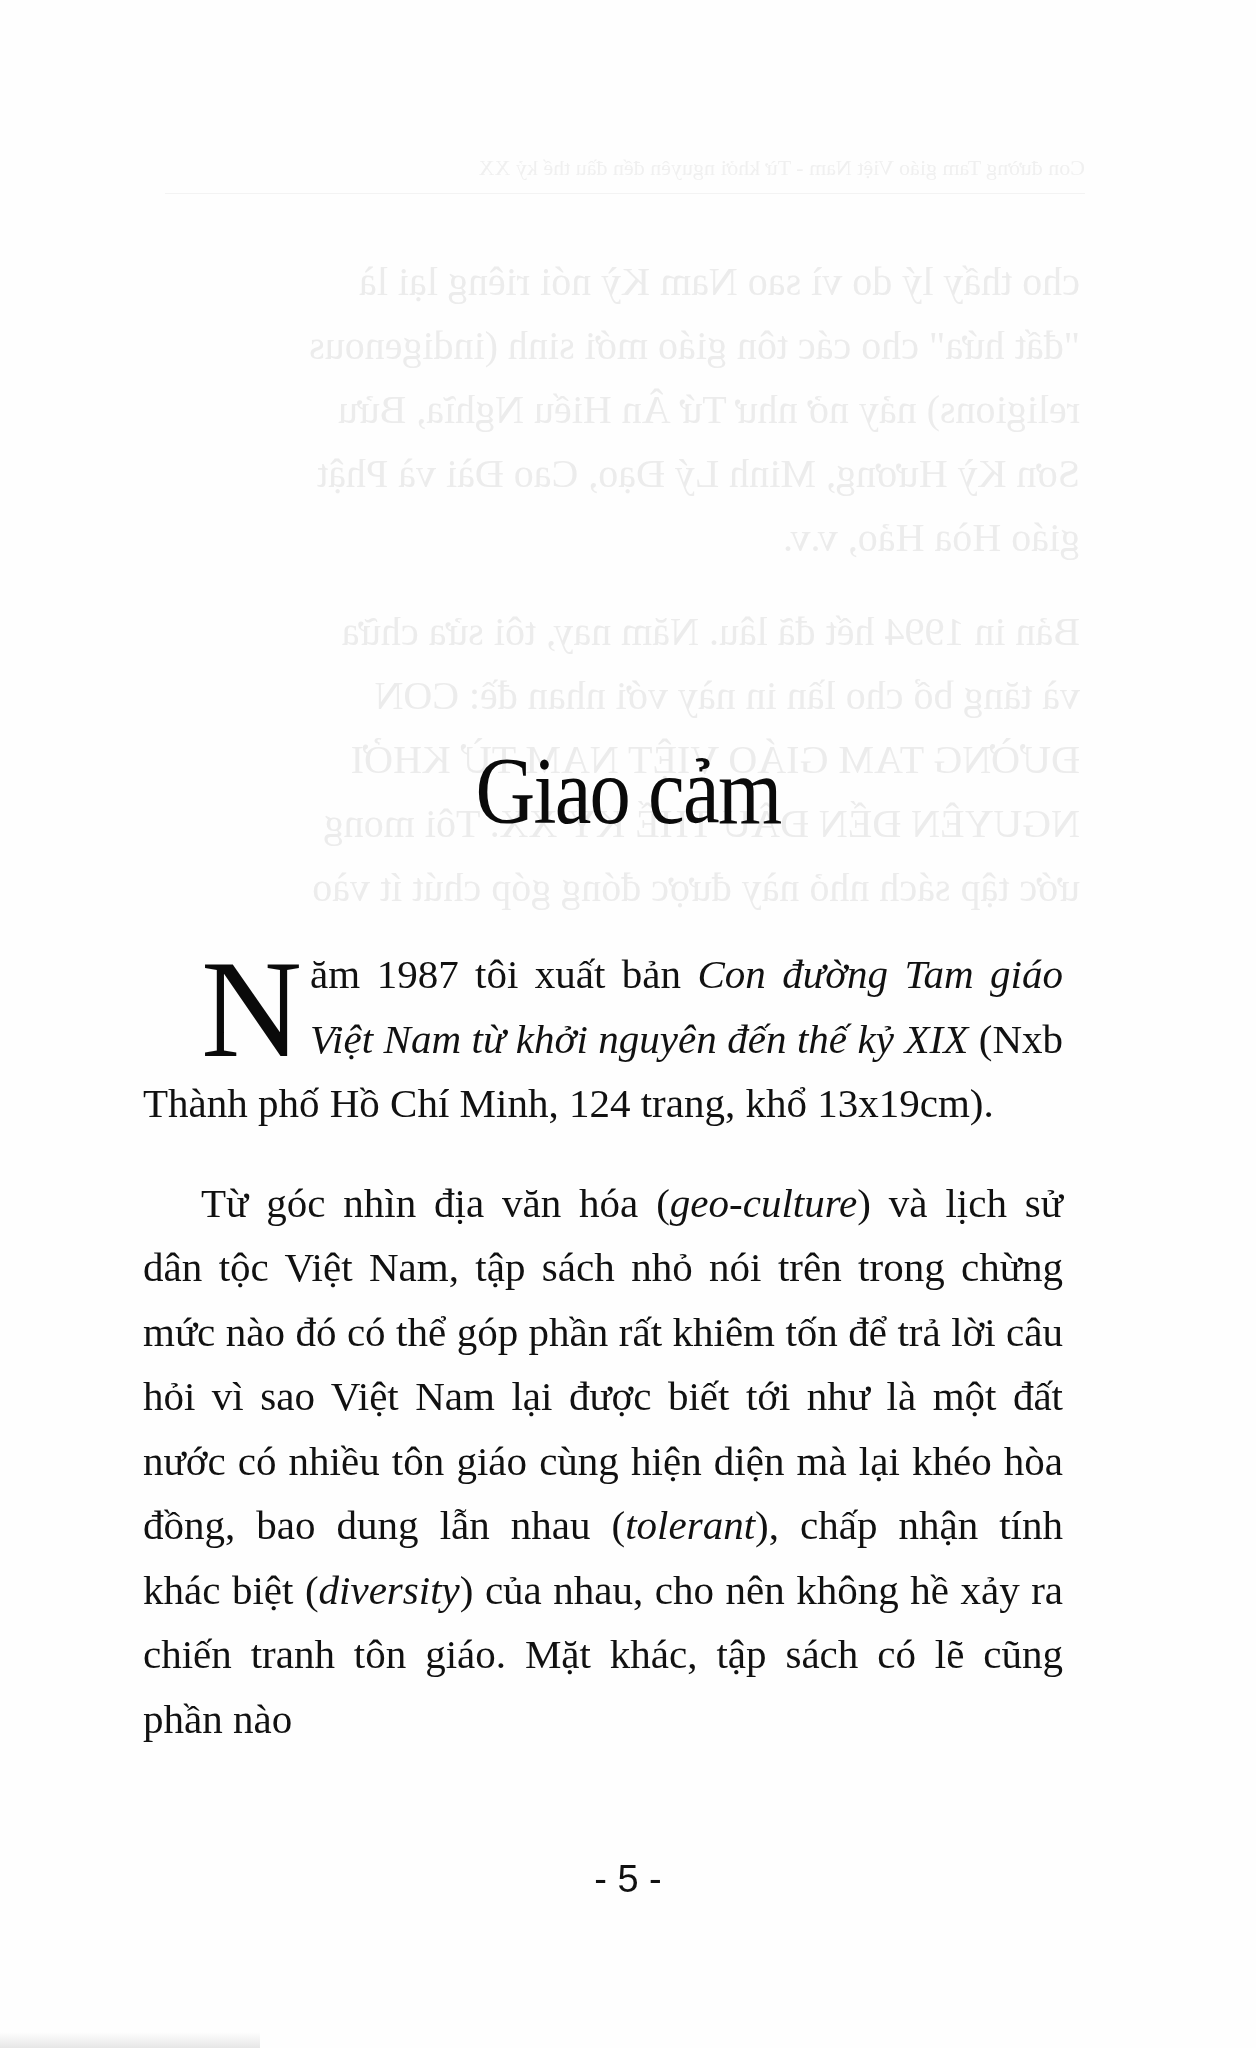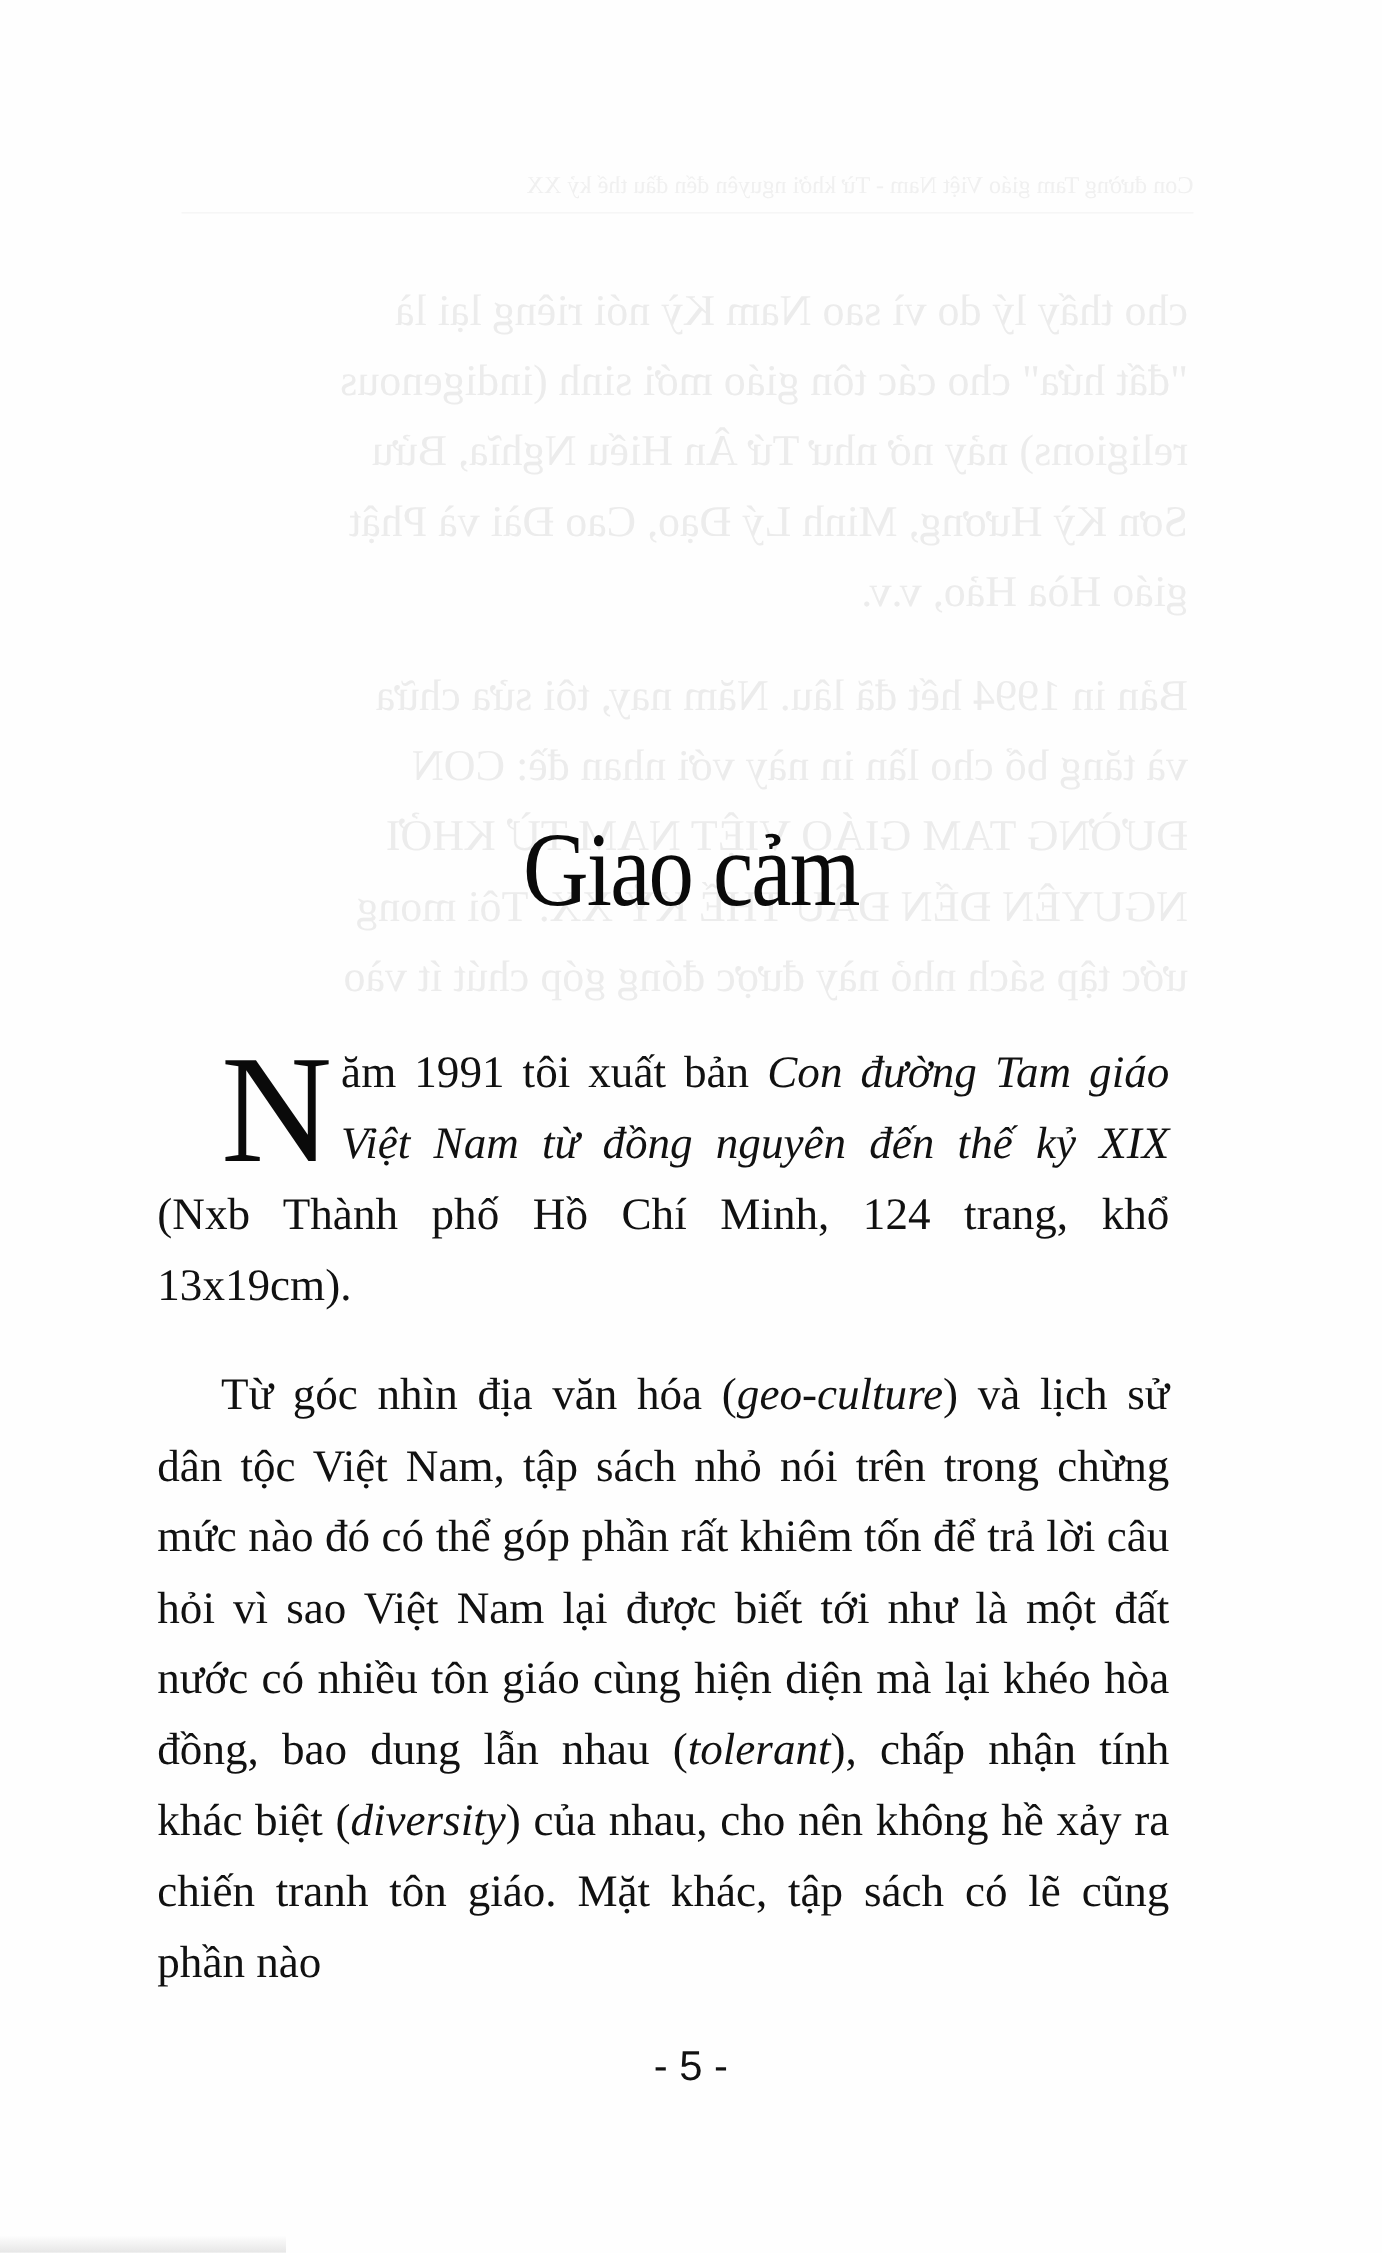--- a/index.html
+++ b/index.html
@@ -124,21 +124,21 @@
   <div class="bleed" style="top:664px;">và tăng bổ cho lần in này với nhan đề: CON</div>
   <div class="bleed" style="top:728px;">ĐƯỜNG TAM GIÁO VIỆT NAM TỪ KHỞI</div>
   <div class="bleed" style="top:792px;">NGUYÊN ĐẾN ĐẦU THẾ KỶ XX. Tôi mong</div>
   <div class="bleed" style="top:856px;">ước tập sách nhỏ này được đóng góp chút ít vào</div>
 
   <h1 class="chapter-title">Giao cảm</h1>
 
   <div class="body-text">
     <p class="para">
       <span class="dropcap">N</span>
-      <span>ăm 1991 tôi xuất bản </span><em>Con đường Tam giáo Việt Nam từ đồng nguyên đến thế kỷ XIX</em><span> (Nxb Thành phố Hồ Chí Minh, 124 trang, khổ 13x19cm).</span>
+      <span>ăm 1987 tôi xuất bản </span><em>Con đường Tam giáo Việt Nam từ khởi nguyên đến thế kỷ XIX</em><span> (Nxb Thành phố Hồ Chí Minh, 124 trang, khổ 13x19cm).</span>
     </p>
     <p class="para">
       <span>Từ góc nhìn địa văn hóa (</span><em>geo-culture</em><span>) và lịch sử dân tộc Việt Nam, tập sách nhỏ nói trên trong chừng mức nào đó có thể góp phần rất khiêm tốn để trả lời câu hỏi vì sao Việt Nam lại được biết tới như là một đất nước có nhiều tôn giáo cùng hiện diện mà lại khéo hòa đồng, bao dung lẫn nhau (</span><em>tolerant</em><span>), chấp nhận tính khác biệt (</span><em>diversity</em><span>) của nhau, cho nên không hề xảy ra chiến tranh tôn giáo. Mặt khác, tập sách có lẽ cũng phần nào</span>
     </p>
   </div>
 
   <div class="page-number">- 5 -</div>
 
   <div class="edge-shadow"></div>
 </div>

